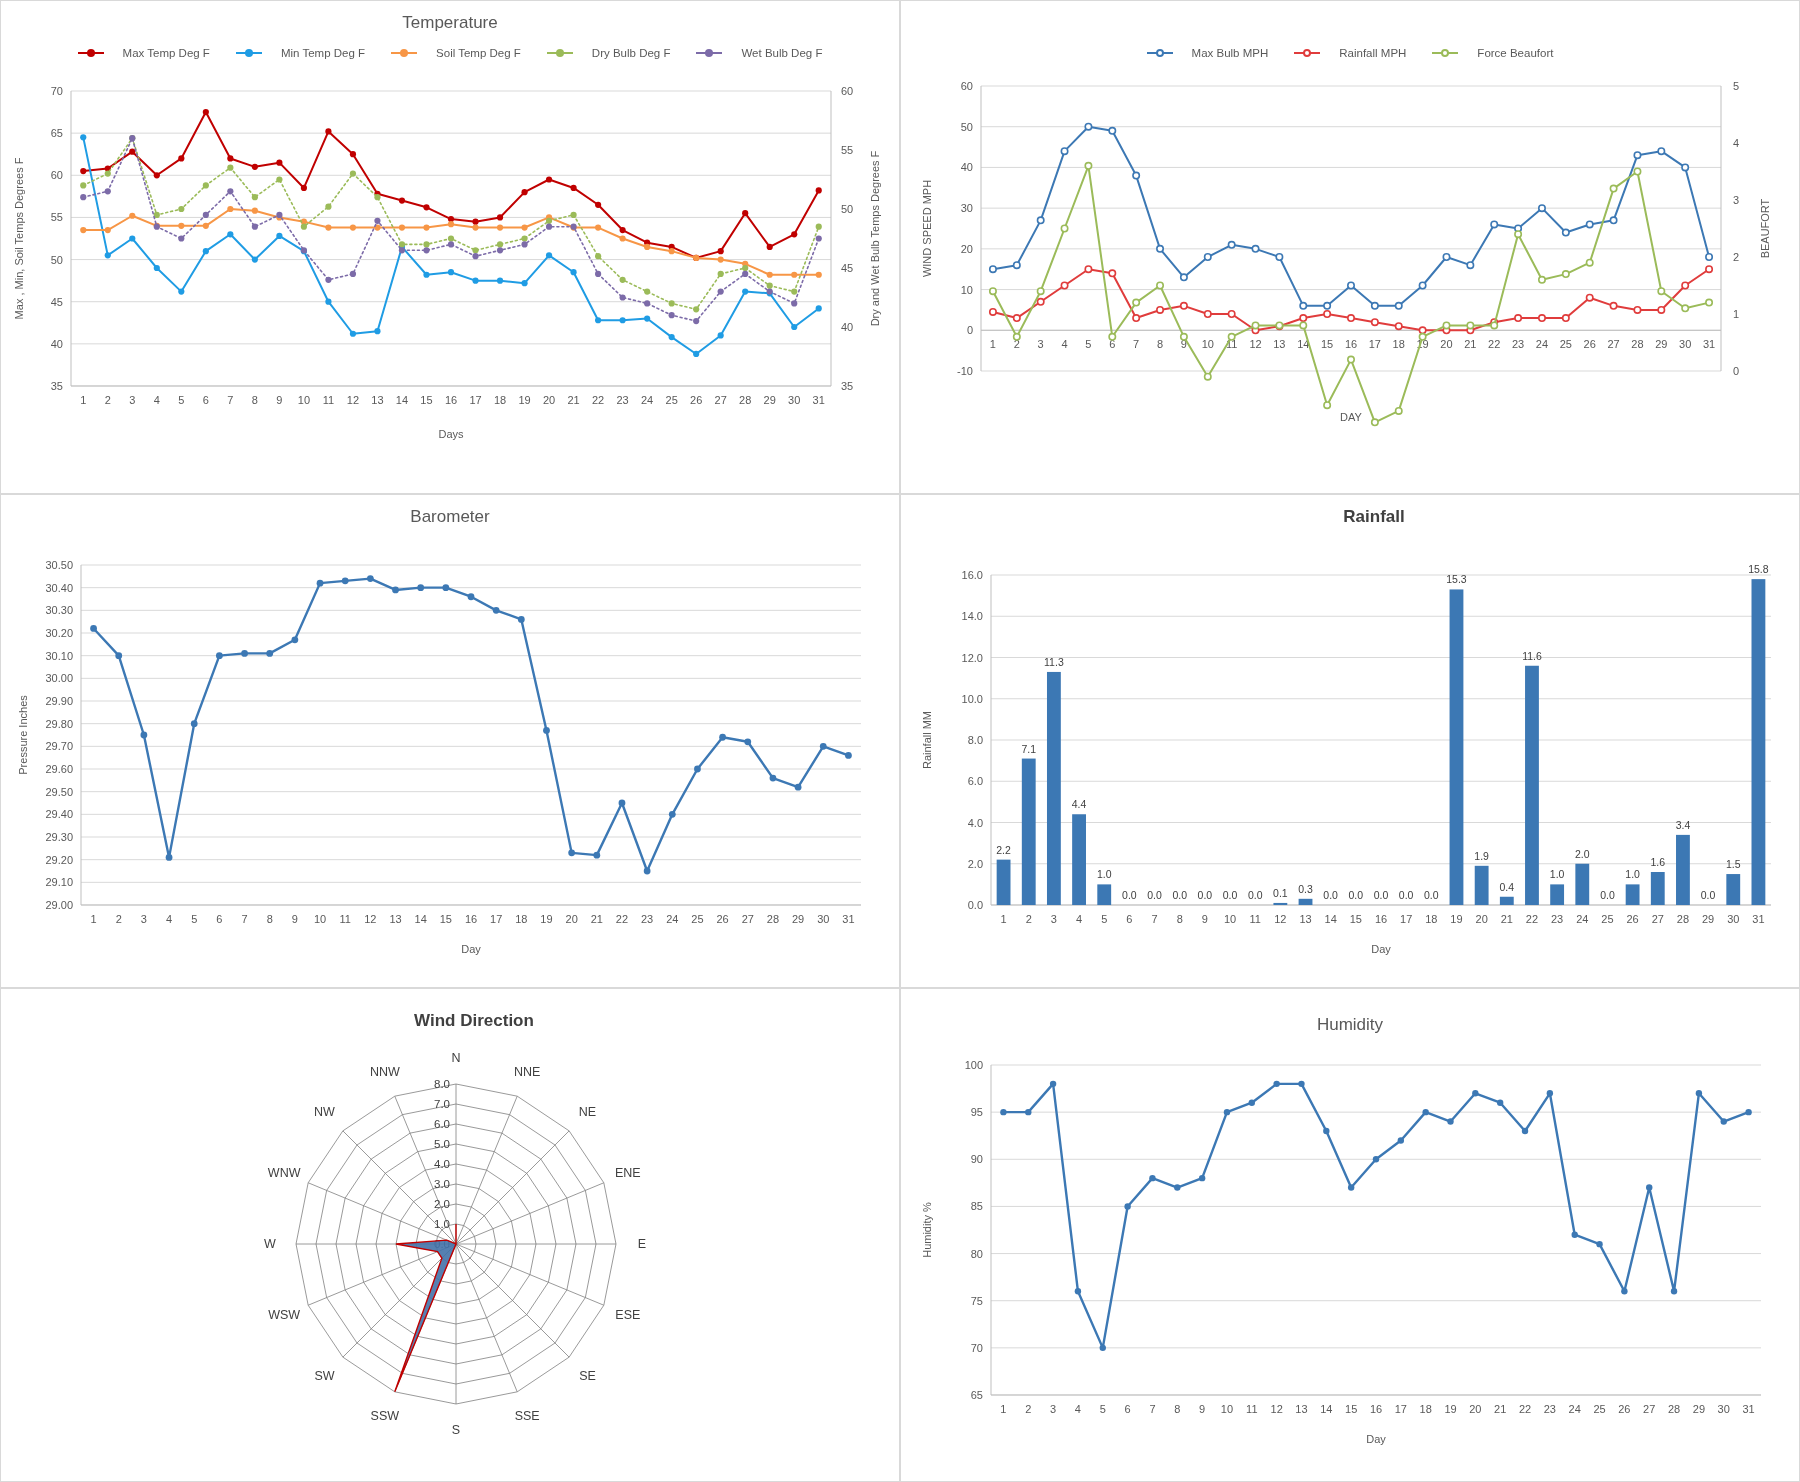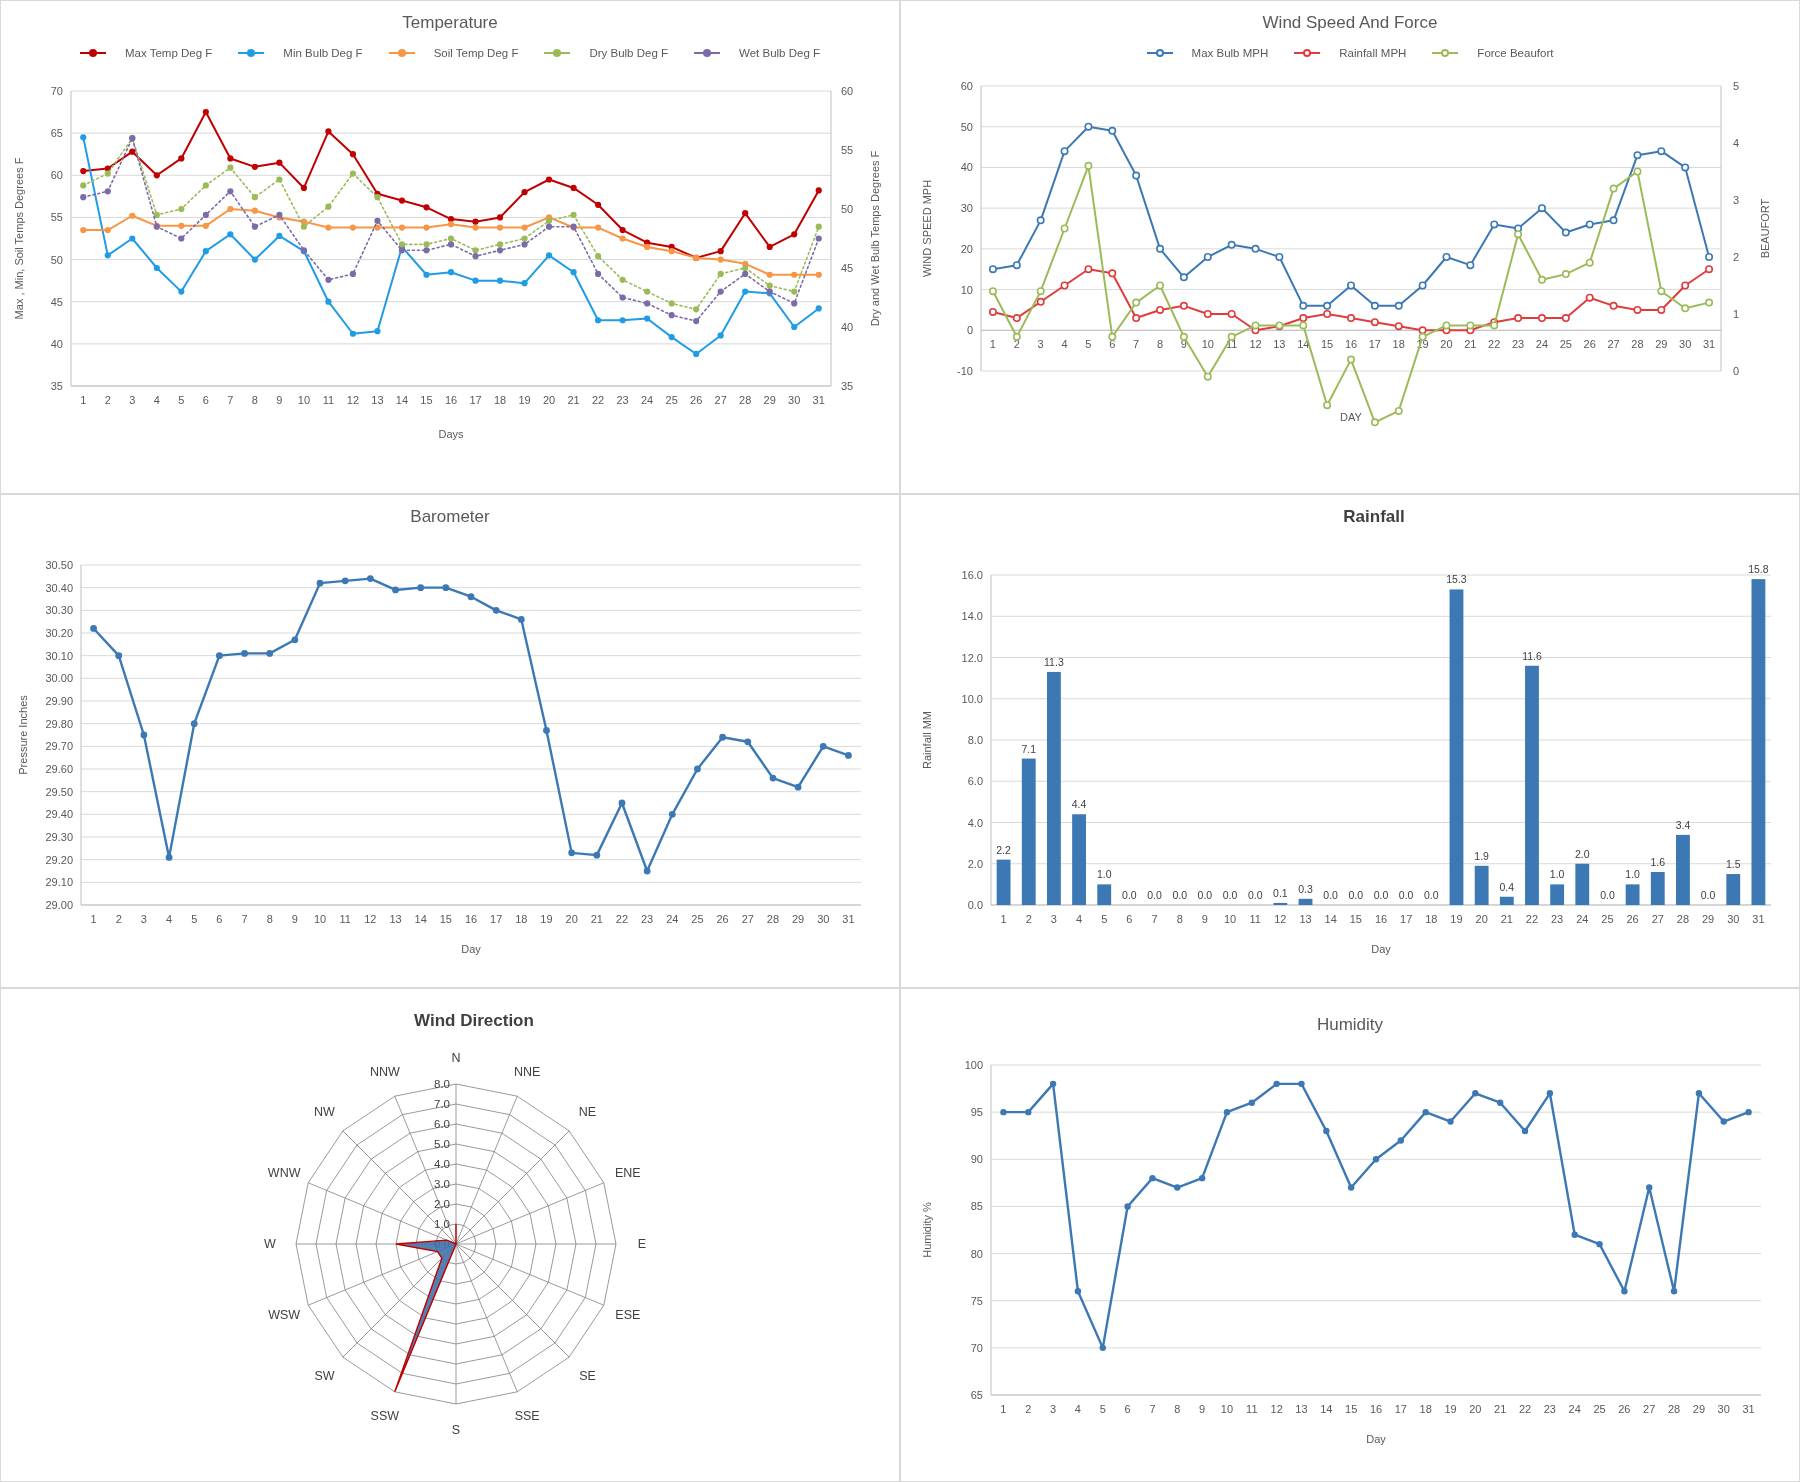--- a/index.html
+++ b/index.html
@@ -29,21 +29,21 @@
             <i style="background:#C00000"></i>
             <b style="background:#C00000"></b>
           </span>
           <span>Max Temp Deg F</span>
         </div>
       <div class="it">
           <span class="lmark">
             <i style="background:#1F9CE4"></i>
             <b style="background:#1F9CE4"></b>
           </span>
-          <span>Min Bulb Deg F</span>
+          <span>Min Temp Deg F</span>
         </div>
       <div class="it">
           <span class="lmark">
             <i style="background:#F79646"></i>
             <b style="background:#F79646"></b>
           </span>
           <span>Soil Temp Deg F</span>
         </div>
       <div class="it">
           <span class="lmark">
@@ -279,21 +279,20 @@
           <circle cx="719.68" cy="230.60" r="3.1" fill="#7C6BA8" stroke="#7C6BA8" stroke-width="0"></circle>
           <circle cx="744.19" cy="212.90" r="3.1" fill="#7C6BA8" stroke="#7C6BA8" stroke-width="0"></circle>
           <circle cx="768.71" cy="230.60" r="3.1" fill="#7C6BA8" stroke="#7C6BA8" stroke-width="0"></circle>
           <circle cx="793.23" cy="242.40" r="3.1" fill="#7C6BA8" stroke="#7C6BA8" stroke-width="0"></circle>
           <circle cx="817.74" cy="177.50" r="3.1" fill="#7C6BA8" stroke="#7C6BA8" stroke-width="0"></circle>
         </svg>
     </div>
   </div>
 
   <div class="panel">
-    <div class="ptitle">Wind Speed And Force</div>
     <div class="legend">
       <div class="it">
           <span class="lmark">
             <i style="background:#3C78B4"></i>
             <b style="background:#fff;border:2px solid #3C78B4;box-sizing:border-box"></b>
           </span>
           <span>Max Bulb MPH</span>
         </div>
       <div class="it">
           <span class="lmark">

